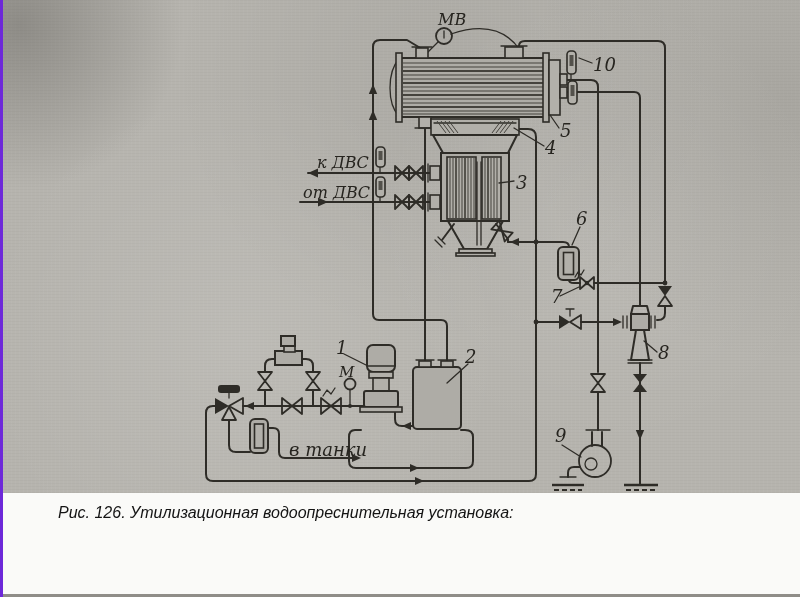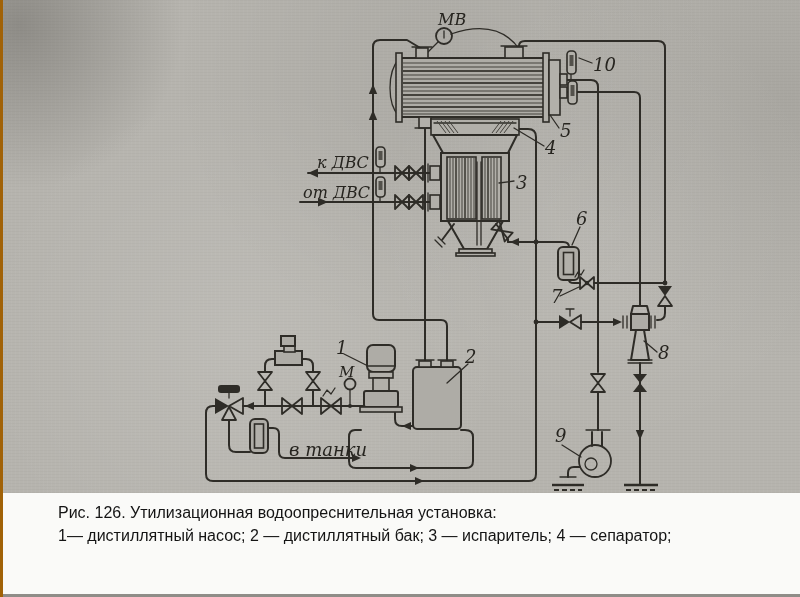--- a/index.html
+++ b/index.html
@@ -1,19 +1,19 @@
 <!DOCTYPE html>
 <html><head>
 <meta charset="utf-8">
 <style>
   html,body{margin:0;padding:0;}
   .page{
     position:relative; width:800px; height:597px; overflow:hidden;
     font-family:"Liberation Sans", sans-serif;
-    border-left:3px solid #a16207; box-sizing:border-box;
+    border-left:3px solid #6d28d9; box-sizing:border-box;
     background:#7dd3fc;
     padding-left:40px;
   }
   .paper{
     position:absolute; left:0; top:0; width:800px; height:493px;
     background:
       radial-gradient(circle at 2% 5%, rgba(50,48,44,.30), transparent 18%),
       radial-gradient(circle at 98% 20%, rgba(70,68,62,.12), transparent 30%),
       radial-gradient(circle at 30% 70%, rgba(255,255,255,.10), transparent 40%),
       radial-gradient(circle at 75% 45%, rgba(255,255,255,.08), transparent 35%),
@@ -21,21 +21,21 @@
       repeating-linear-gradient(0deg, rgba(0,0,0,.025) 0 1px, transparent 1px 3px),
       repeating-linear-gradient(90deg, rgba(255,255,255,.03) 0 1px, transparent 1px 4px),
       #b6b4ae;
   }
   .caption{
     position:absolute; left:0; top:493px; width:800px; height:104px;
     background:#fafaf8; color:#141414; box-sizing:border-box;
     padding:9px 10px 0 55px; font-size:16px; line-height:22.5px;
     border-bottom:3px solid #8f8d88;
   }
-  .caption div{white-space:nowrap;}
+  .caption div{white-space:nowrap;font-style:italic;}
   svg text.hand{
     font-family:"DejaVu Serif", serif; font-style:italic; fill:#26241f;
   }
   .pp{stroke:#2e2c27; fill:none; stroke-width:2; stroke-linejoin:round; stroke-linecap:round;}
   .pt{stroke:#2e2c27; fill:none; stroke-width:1.3; stroke-linejoin:round; stroke-linecap:round;}
   .ph{stroke:#45433d; fill:none; stroke-width:1;}
   .pf{fill:#2e2c27; stroke:none;}
   .pv{stroke:#2e2c27; fill:none; stroke-width:1.8; stroke-linejoin:round;}
   .box{fill:#aeaca6; stroke:#2e2c27; stroke-width:2;}
   .boxl{fill:#b2b0aa; stroke:#2e2c27; stroke-width:1.6;}
@@ -386,15 +386,14 @@
         <text class="hand" x="548" y="303" font-size="18">7</text>
         <text class="hand" x="655" y="359" font-size="18">8</text>
         <text class="hand" x="552" y="442" font-size="18">9</text>
         <text class="hand" x="590" y="71" font-size="18">10</text>
       </g>
     </svg>
   </div>
 
   <div class="caption">
     <div>Рис. 126. Утилизационная водоопреснительная установка:</div>
-    <div>1— дистиллятный насос; 2 — дистиллятный бак; 3 — испаритель; 4 — сепаратор;</div>
   </div>
 </div>
 
 </body></html>

